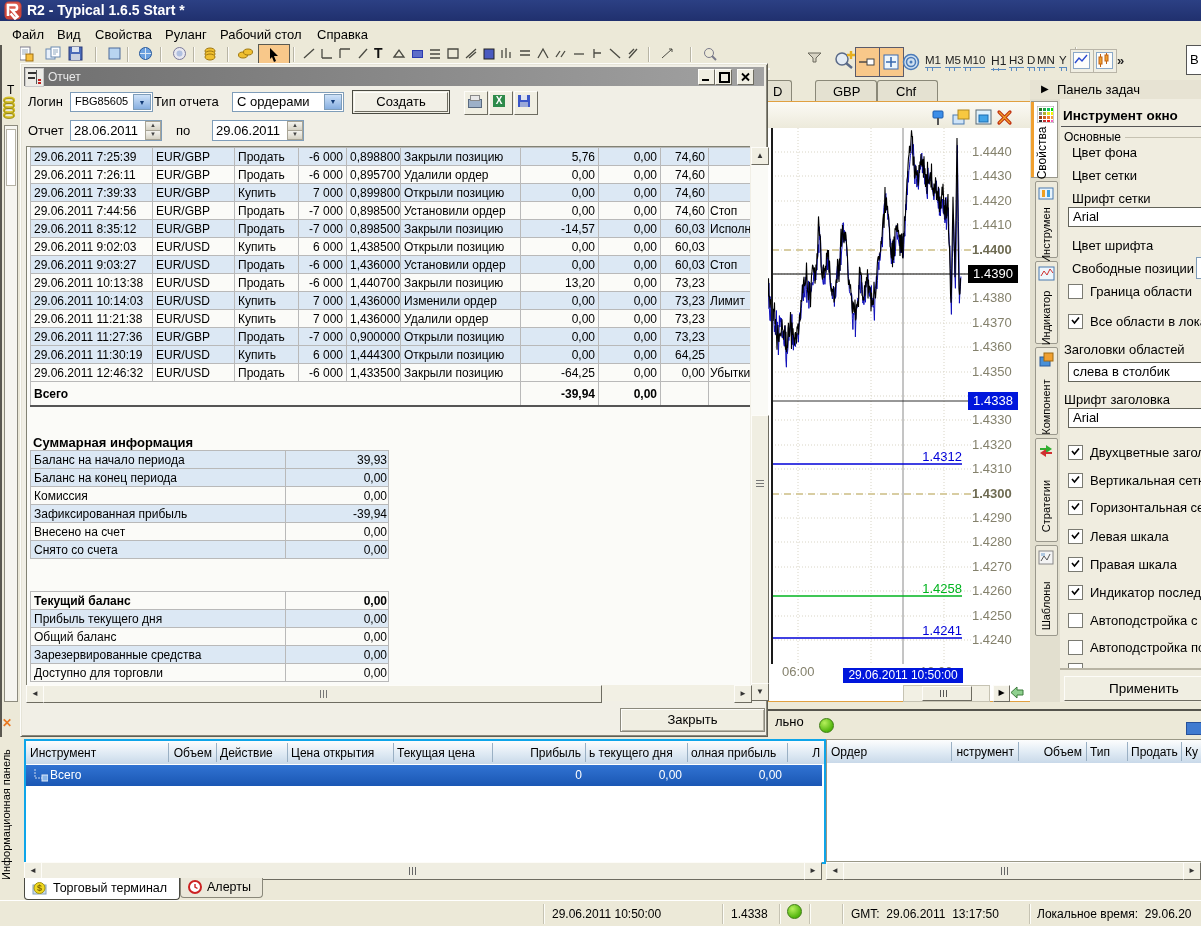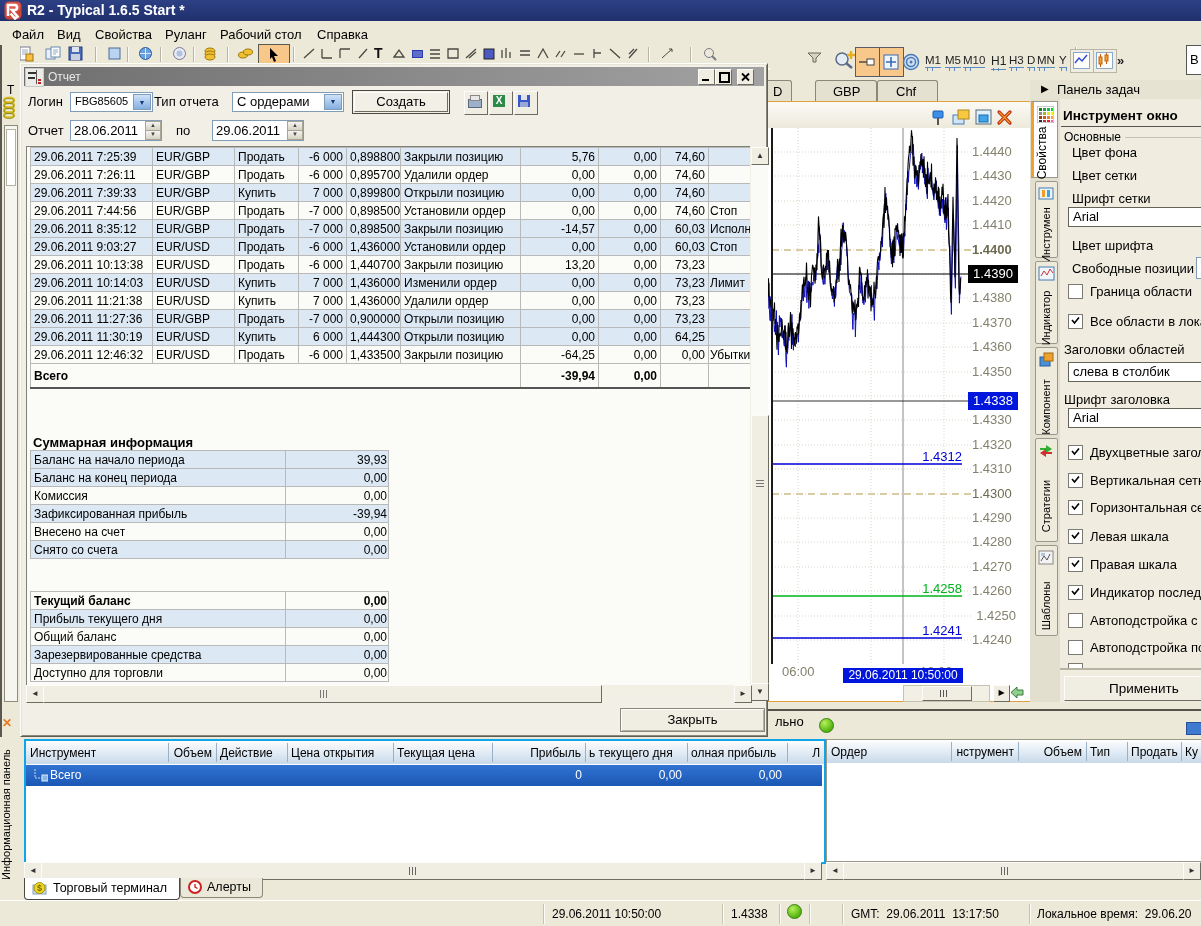--- a/index.html
+++ b/index.html
@@ -299,26 +299,26 @@
 <div class="abs" style="left:206px;top:91px;width:44px;text-align:left;font-size:13px;color:#84816c;">1.4420</div>
 <div class="abs" style="left:206px;top:115px;width:44px;text-align:left;font-size:13px;color:#84816c;">1.4410</div>
 <div class="abs" style="left:206px;top:140px;width:44px;text-align:left;font-size:13px;color:#84816c;font-weight:bold;color:#6e6b52;">1.4400</div>
 <div class="abs" style="left:206px;top:188px;width:44px;text-align:left;font-size:13px;color:#84816c;">1.4380</div>
 <div class="abs" style="left:206px;top:213px;width:44px;text-align:left;font-size:13px;color:#84816c;">1.4370</div>
 <div class="abs" style="left:206px;top:237px;width:44px;text-align:left;font-size:13px;color:#84816c;">1.4360</div>
 <div class="abs" style="left:206px;top:262px;width:44px;text-align:left;font-size:13px;color:#84816c;">1.4350</div>
 <div class="abs" style="left:206px;top:310px;width:44px;text-align:left;font-size:13px;color:#84816c;">1.4330</div>
 <div class="abs" style="left:206px;top:335px;width:44px;text-align:left;font-size:13px;color:#84816c;">1.4320</div>
 <div class="abs" style="left:206px;top:359px;width:44px;text-align:left;font-size:13px;color:#84816c;">1.4310</div>
-<div class="abs" style="left:206px;top:384px;width:44px;text-align:left;font-size:13px;color:#84816c;font-weight:normal;color:#6e6b52;">1.4300</div>
+<div class="abs" style="left:206px;top:384px;width:44px;text-align:left;font-size:13px;color:#84816c;font-weight:bold;color:#6e6b52;">1.4300</div>
 <div class="abs" style="left:206px;top:408px;width:44px;text-align:left;font-size:13px;color:#84816c;">1.4290</div>
 <div class="abs" style="left:206px;top:432px;width:44px;text-align:left;font-size:13px;color:#84816c;">1.4280</div>
 <div class="abs" style="left:206px;top:457px;width:44px;text-align:left;font-size:13px;color:#84816c;">1.4270</div>
 <div class="abs" style="left:206px;top:481px;width:44px;text-align:left;font-size:13px;color:#84816c;">1.4260</div>
-<div class="abs" style="left:206px;top:506px;width:44px;text-align:right;font-size:13px;color:#84816c;">1.4250</div>
+<div class="abs" style="left:206px;top:506px;width:44px;text-align:left;font-size:13px;color:#84816c;">1.4250</div>
 <div class="abs" style="left:206px;top:530px;width:44px;text-align:left;font-size:13px;color:#84816c;">1.4240</div>
 <div class="abs" style="left:202px;top:163px;width:50px;height:18px;background:#000;color:#fff;font-size:13px;line-height:18px;text-align:center">1.4390</div>
 <div class="abs" style="left:202px;top:290px;width:50px;height:18px;background:#0016dc;color:#fff;font-size:13px;line-height:18px;text-align:center">1.4338</div>
 <div class="abs" style="left:16px;top:562px;font-size:13px;color:#84816c">06:00</div>
 <div class="abs" style="left:154px;top:562px;font-size:13px;color:#84816c">12:00</div>
 <div class="abs" style="left:77px;top:566px;width:120px;height:15px;background:#0016dc;color:#fff;font-size:12px;line-height:15px;text-align:center;white-space:nowrap">29.06.2011 10:50:00</div>
 <div class="abs" style="left:137px;top:583px;width:85px;height:15px;background:#f2f0e4;border:1px solid #c6c3b3">
 <div class="abs btn3d" style="left:18px;top:0;width:48px;height:13px">
         <div style="position:absolute;left:20px;top:3px;width:1px;height:7px;background:#555;box-shadow:3px 0 0 #555,-3px 0 0 #555"></div>
       </div>
@@ -611,20 +611,32 @@
             <td>EUR/GBP</td>
             <td>Продать</td>
             <td class="r">-7 000</td>
             <td>0,898500</td>
             <td>Закрыли позицию</td>
             <td class="r">-14,57</td>
             <td class="r">0,00</td>
             <td class="r">60,03</td>
             <td>Исполн</td>
           </tr>
+      <tr>
+            <td>29.06.2011 9:02:03</td>
+            <td>EUR/USD</td>
+            <td>Купить</td>
+            <td class="r">6 000</td>
+            <td>1,438500</td>
+            <td>Открыли позицию</td>
+            <td class="r">0,00</td>
+            <td class="r">0,00</td>
+            <td class="r">60,03</td>
+            <td></td>
+          </tr>
       <tr class="blue">
             <td>29.06.2011 9:03:27</td>
             <td>EUR/USD</td>
             <td>Продать</td>
             <td class="r">-6 000</td>
             <td>1,436000</td>
             <td>Установили ордер</td>
             <td class="r">0,00</td>
             <td class="r">0,00</td>
             <td class="r">60,03</td>

